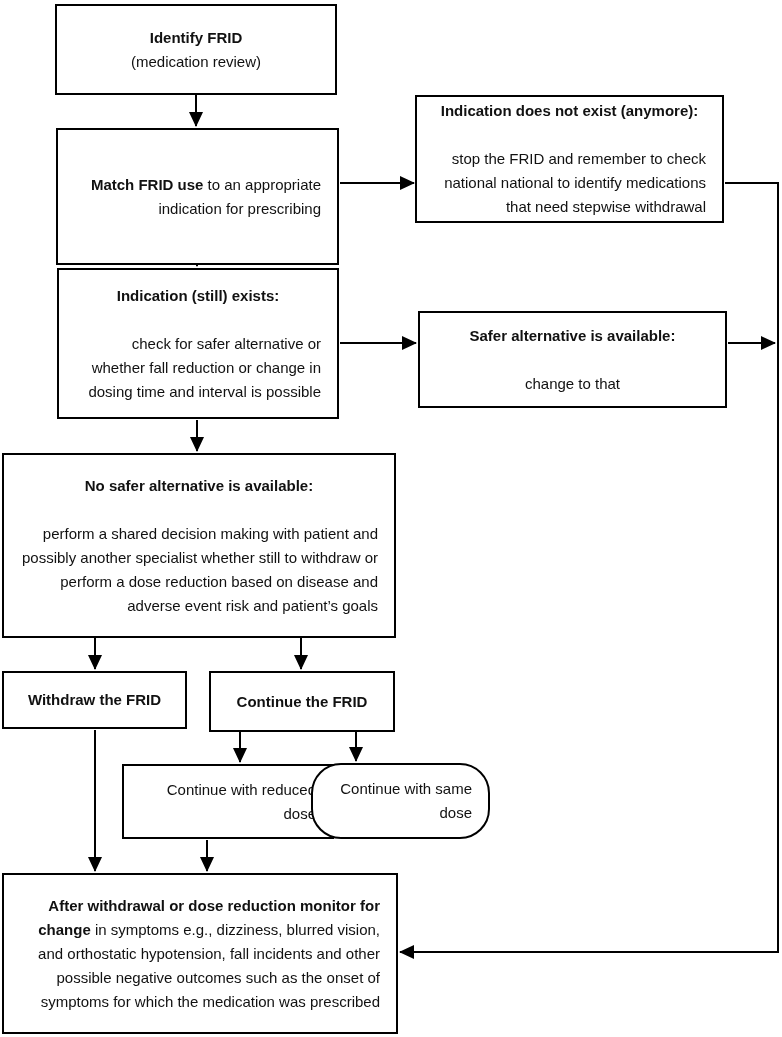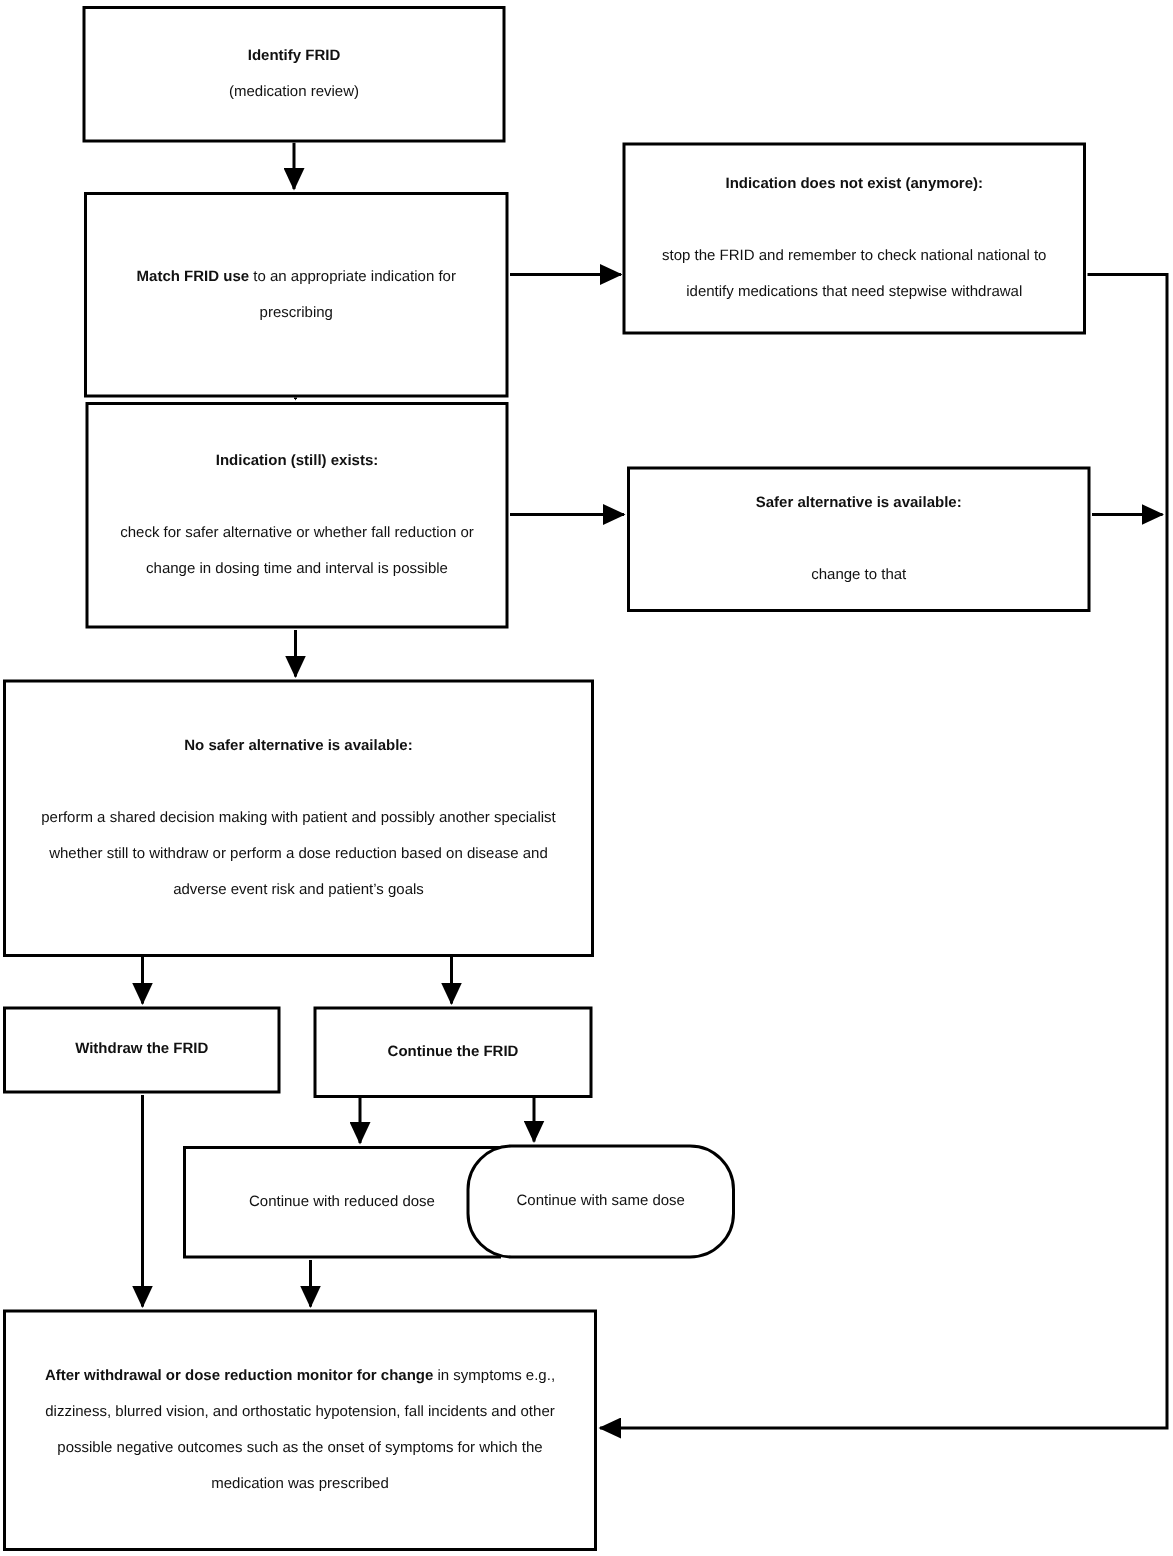--- a/index.html
+++ b/index.html
@@ -25,23 +25,23 @@
   }
   .box {
     position: absolute;
     box-sizing: border-box;
     border: 2px solid #000000;
     background: #ffffff;
     display: flex;
     flex-direction: column;
     justify-content: center;
     align-items: center;
-    text-align: center;
+    text-align: right;
     color: #111111;
-    font-size: 10px;
+    font-size: 15px;
     line-height: 24px;
     padding: 6px 16px;
   }
   .box-title {
     font-weight: bold;
   }
   .box .gap {
     margin-top: 24px;
   }
   .inline-bold {

